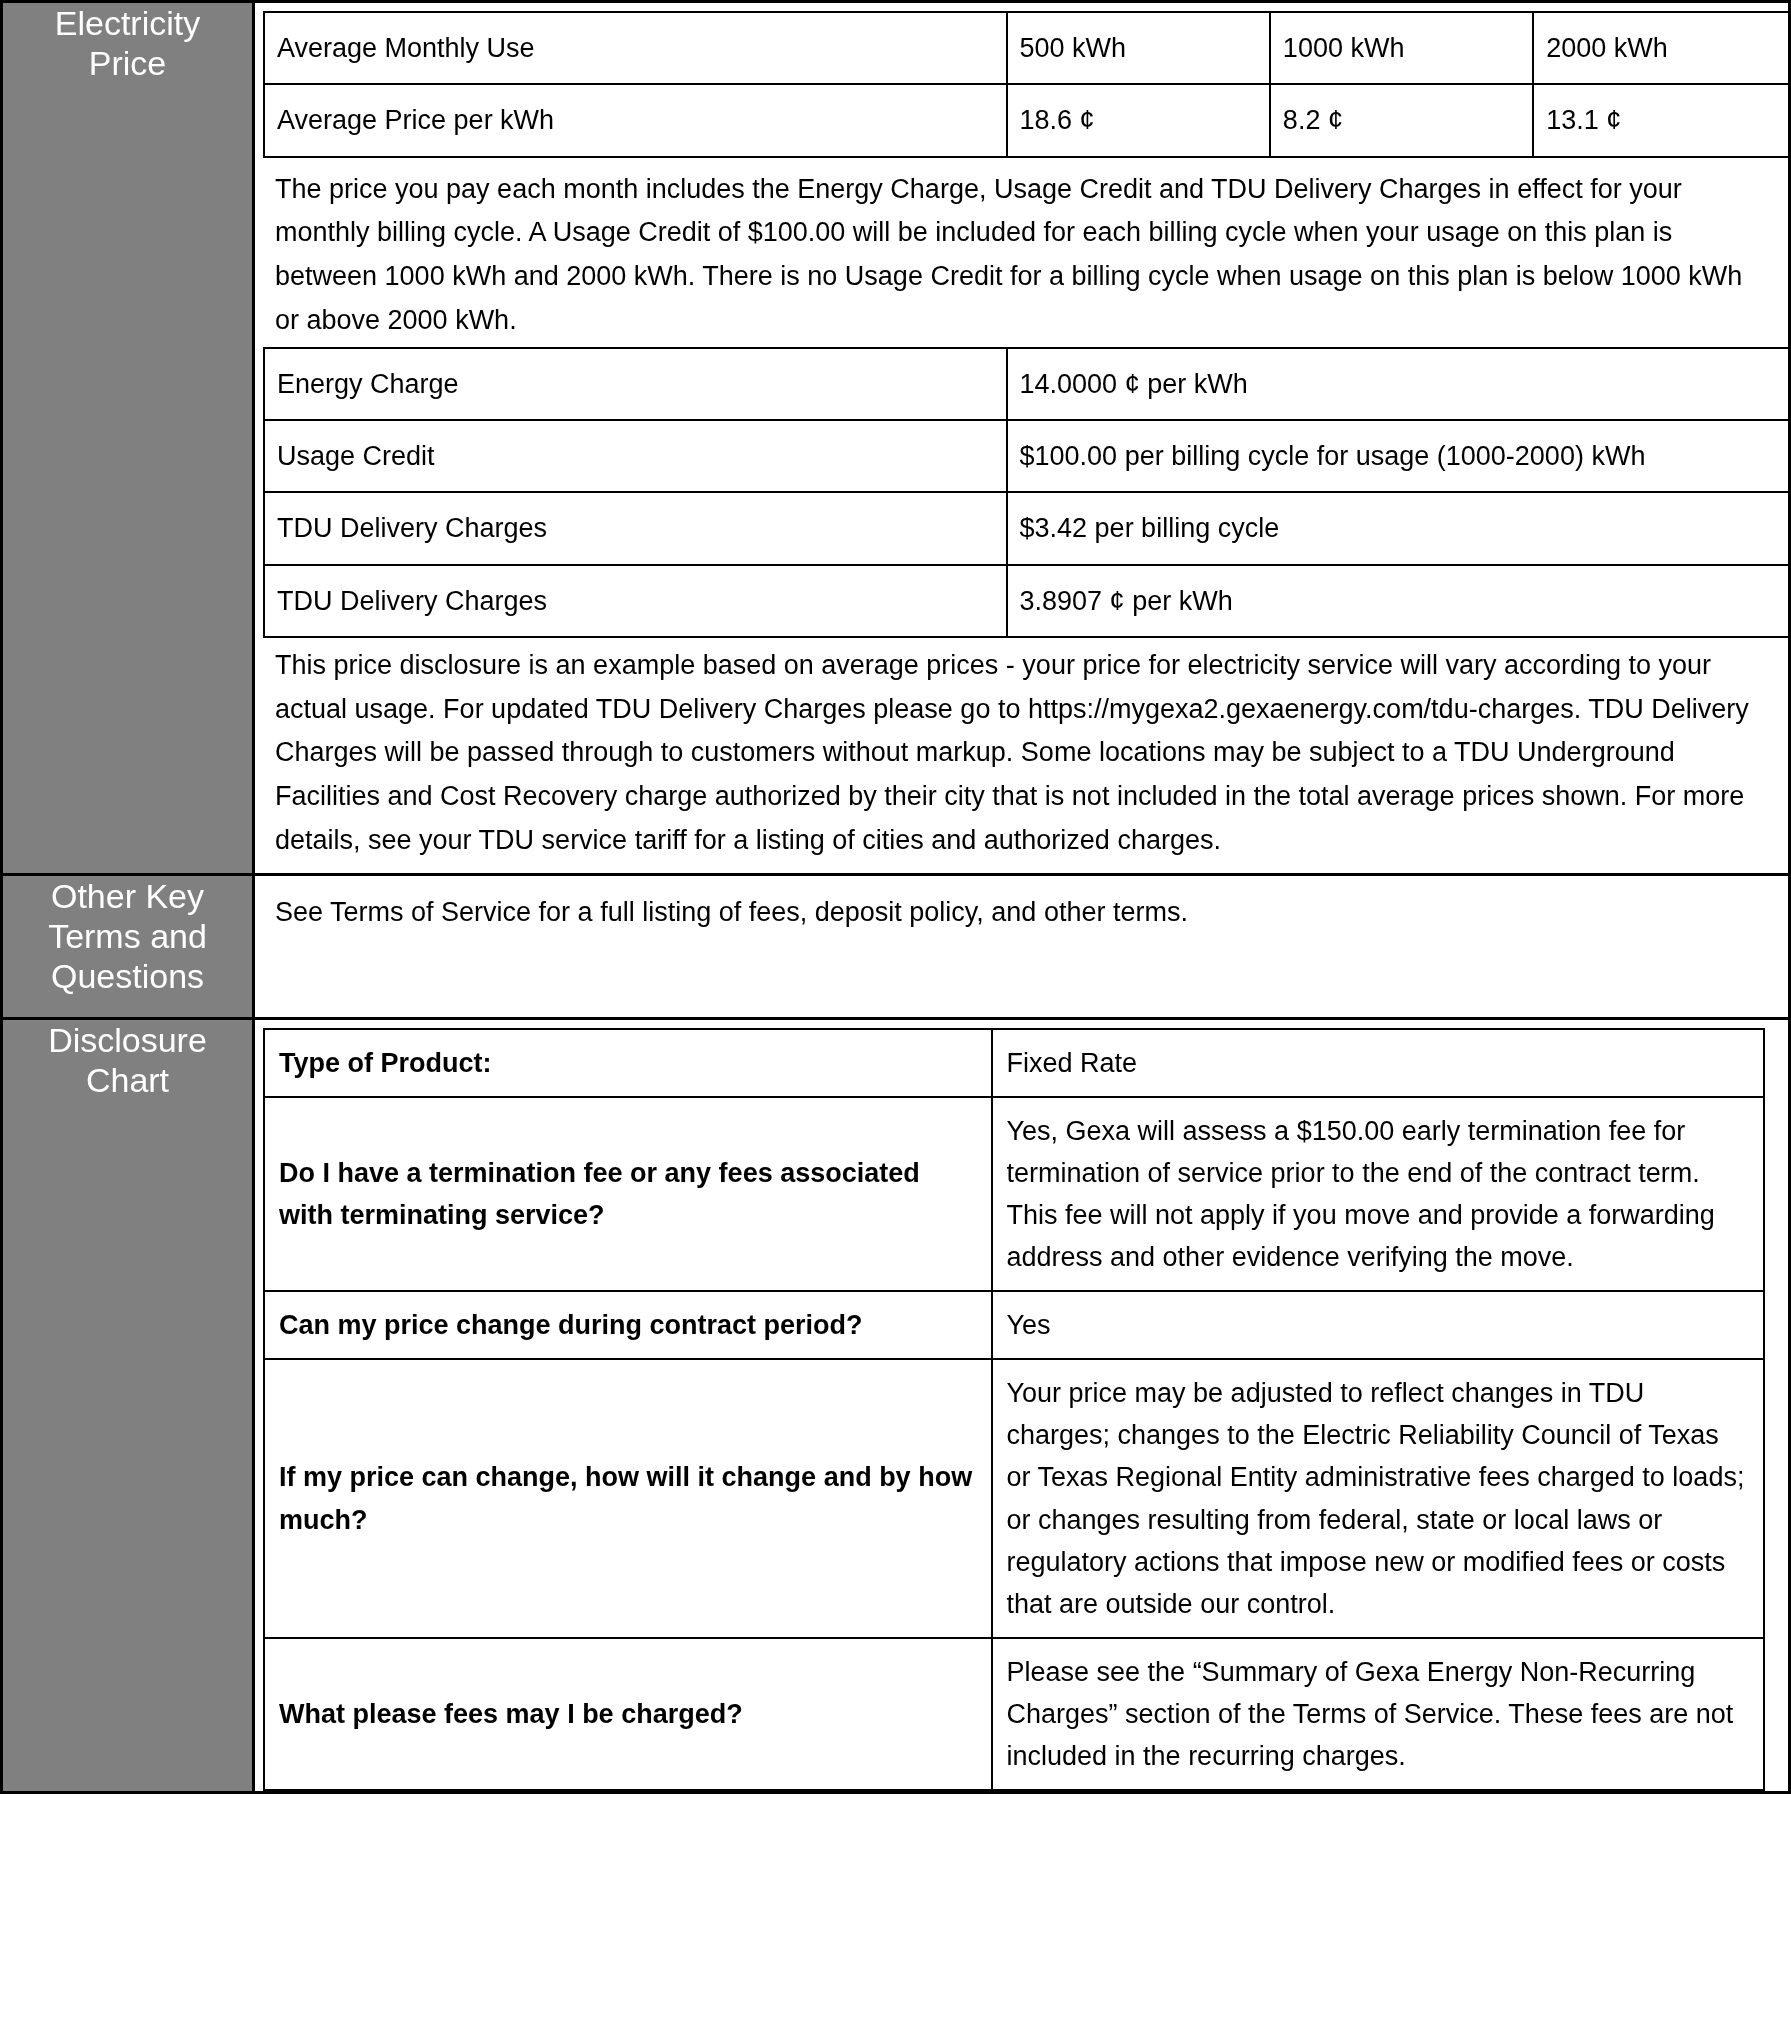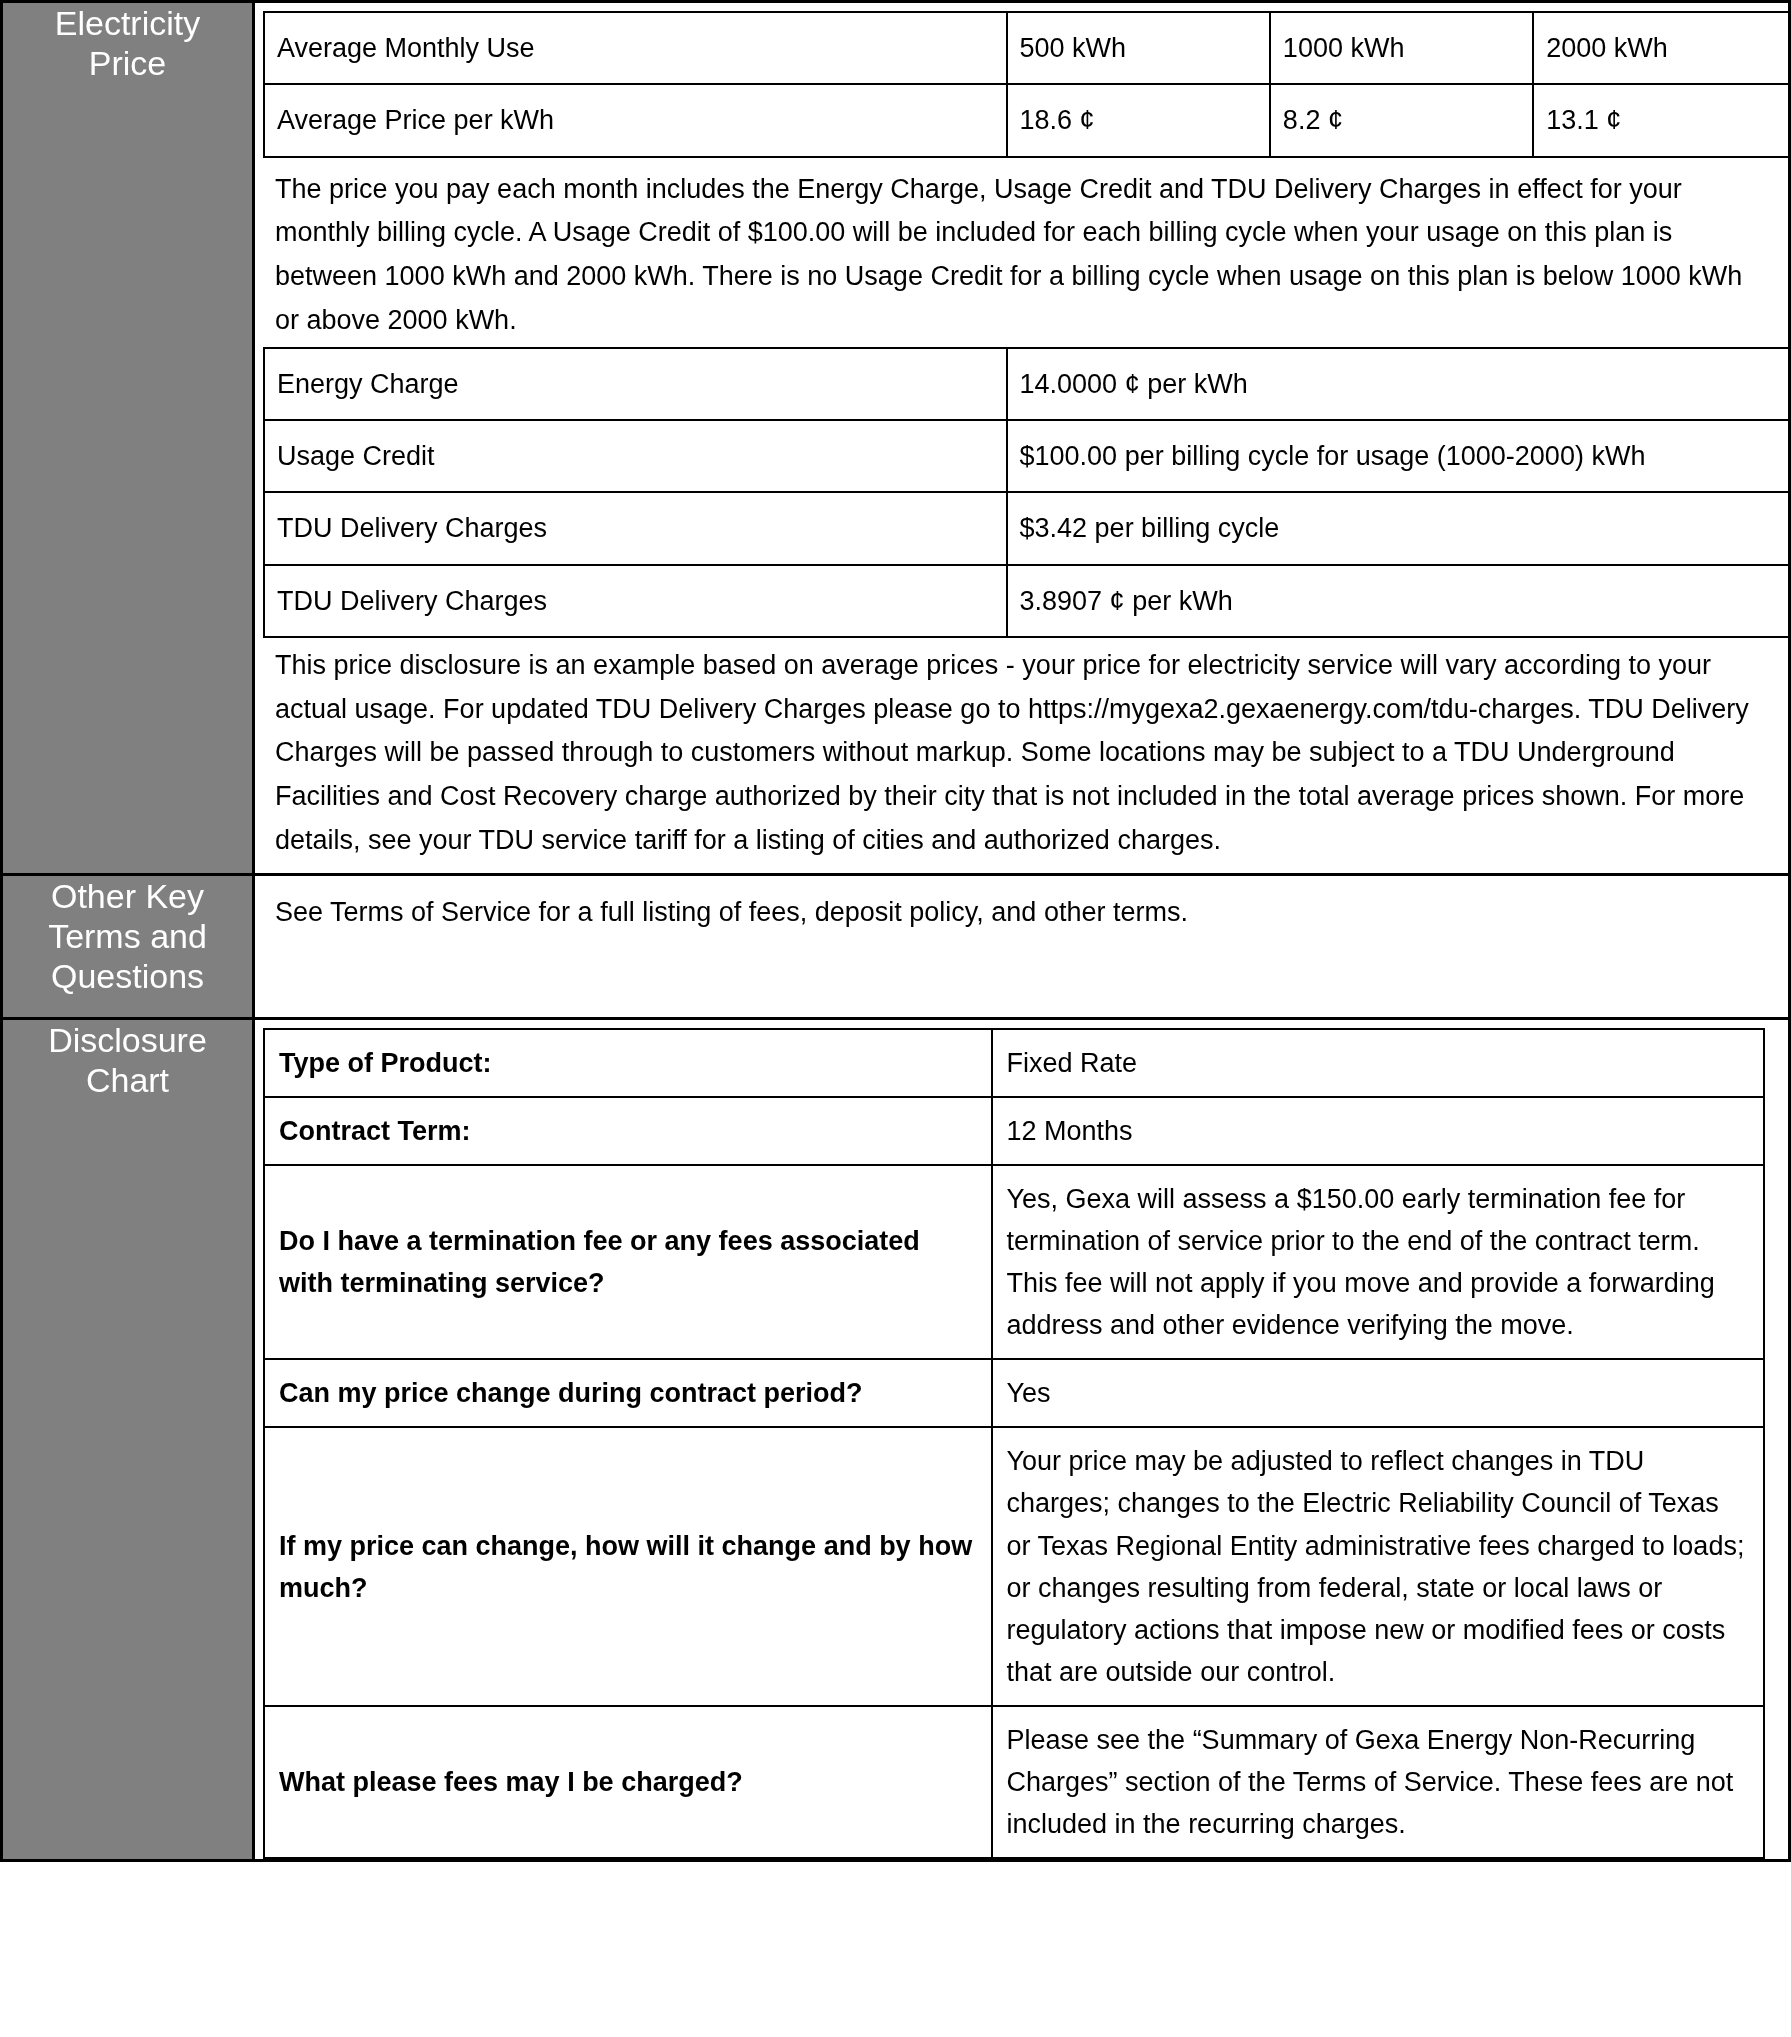--- a/index.html
+++ b/index.html
@@ -214,24 +214,20 @@
             <table class="disclosure-table">
               <colgroup>
                   <col style="width:48.5%">
                   <col style="width:51.5%">
                 </colgroup>
               <tbody>
                 <tr class="dc-row-short">
                   <td class="q">Type of Product:</td>
                   <td class="a mid">Fixed Rate</td>
                 </tr>
-                <tr class="dc-row-short">
-                  <td class="q">Contract Term:</td>
-                  <td class="a mid">12 Months</td>
-                </tr>
                 <tr>
                   <td class="q">Do I have a termination fee or any fees associated with terminating service?</td>
                   <td class="a">Yes, Gexa will assess a $150.00 early termination fee for termination of service prior to the end of the contract term. This fee will not apply if you move and provide a forwarding address and other evidence verifying the move.</td>
                 </tr>
                 <tr class="dc-row-short">
                   <td class="q">Can my price change during contract period?</td>
                   <td class="a mid">Yes</td>
                 </tr>
                 <tr>
                   <td class="q">If my price can change, how will it change and by how much?</td>

